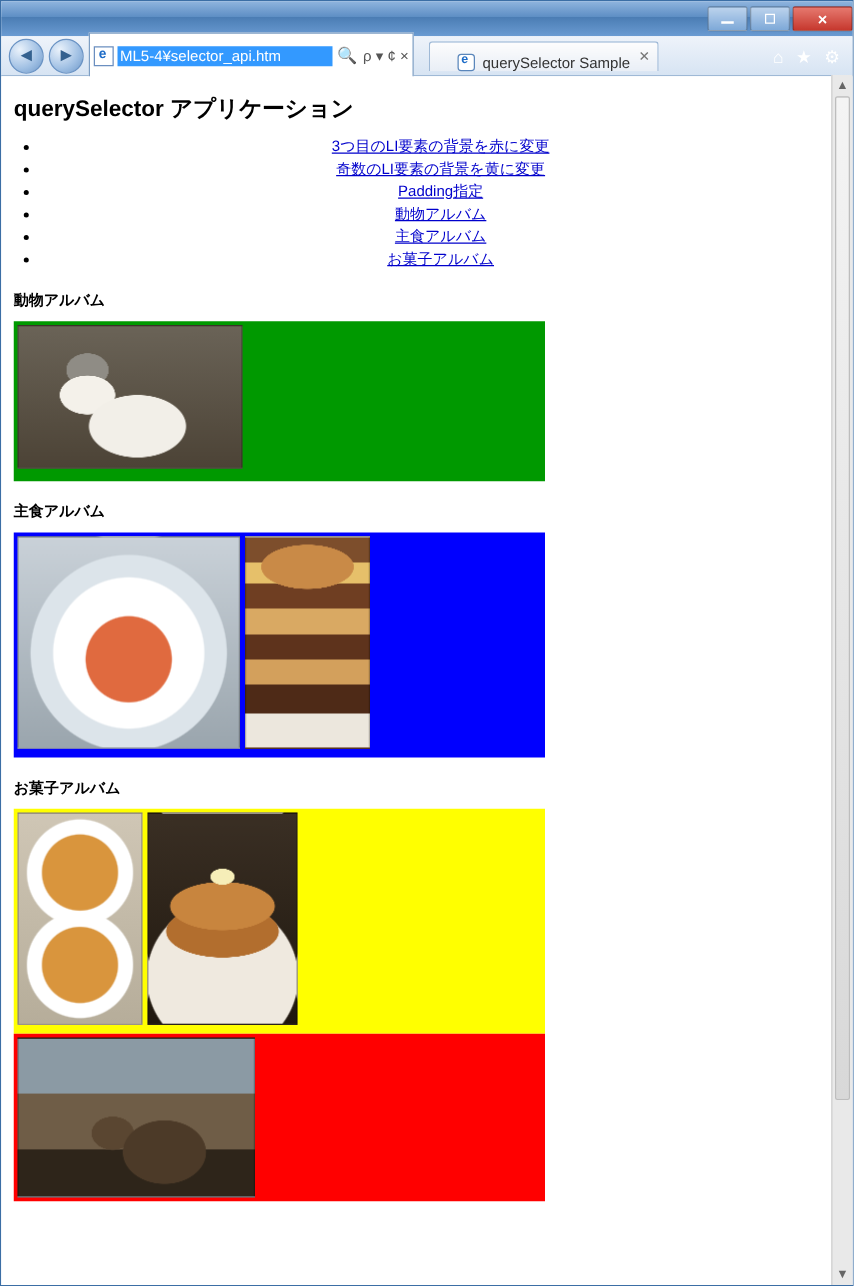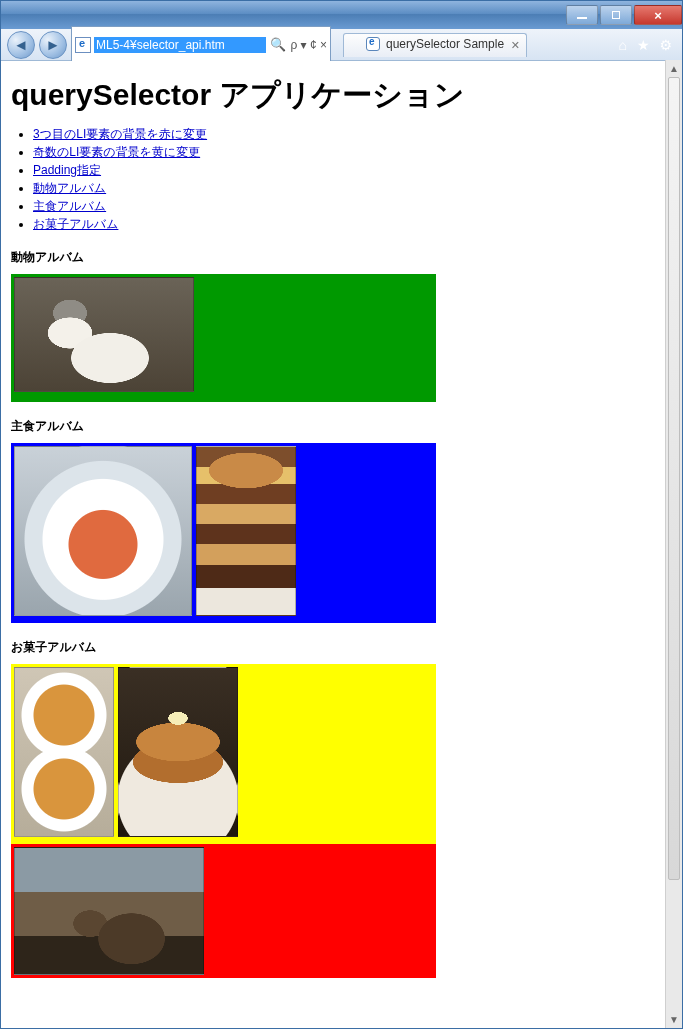--- a/index.html
+++ b/index.html
@@ -87,40 +87,40 @@
   .addr-suffix { display:flex; align-items:center; gap:6px; color:#555; font-size:12px; }
 
   .tabbar { display:flex; align-items:flex-end; margin-left:8px; flex:1; }
   .tab {
     height: 24px;
     background: linear-gradient(#fdfdfd,#e9eef6);
     border:1px solid #9fb9d6; border-bottom:none;
     border-radius: 3px 3px 0 0;
     padding: 3px 22px 0 22px;
     font-size:12px; color:#333;
-    display:flex; align-items:flex-start; gap:6px;
+    display:flex; align-items:flex-end; gap:6px;
     position:relative;
   }
   .tab .ie { width:14px;height:14px;border:1px solid #5a86bb;border-radius:3px;display:inline-block;position:relative;background:#fff;}
   .tab .ie::after{content:"e";color:#1e6cc7;font-size:10px;font-weight:bold;position:absolute;left:2px;top:-2px;}
   .tab .tab-x { position:absolute; right:6px; top:5px; color:#777; font-size:11px;}
   .right-icons { display:flex; gap:10px; color:#fff; font-size:14px; padding-right:4px;}
 
   
   .page {
     flex:1;
     overflow:auto;
     background:#fff;
     padding: 10px 10px 10px 10px;
     font-size: 12px;
     color:#000;
   }
-  .page h1 { font-size: 30px; font-weight:bold; margin: 4px 0 10px 0; }
+  .page h1 { font-size: 18px; font-weight:bold; margin: 4px 0 10px 0; }
   .page p.note { margin: 6px 0 10px 0; }
-  .page ul.actions { margin: 4px 0 14px 22px; padding:0; }
+  .page ul.actions { margin: 4px 0 14px 22px; padding:0;text-align:center; }
   .page ul.actions li { margin: 1px 0; }
   .page ul.actions a { color: #0000cc; text-decoration: underline; }
   .album h2 { font-size: 12px; font-weight:bold; margin: 16px 0 8px 0; }
   .album-box {
     width: 425px;
     padding: 3px;
   }
   .album-box.green { background:#009900; height:128px; }
   .album-box.blue  { background:#0000ff; height:180px; }
   .album-box.yellow{ background:#ffff00; height:180px; }

